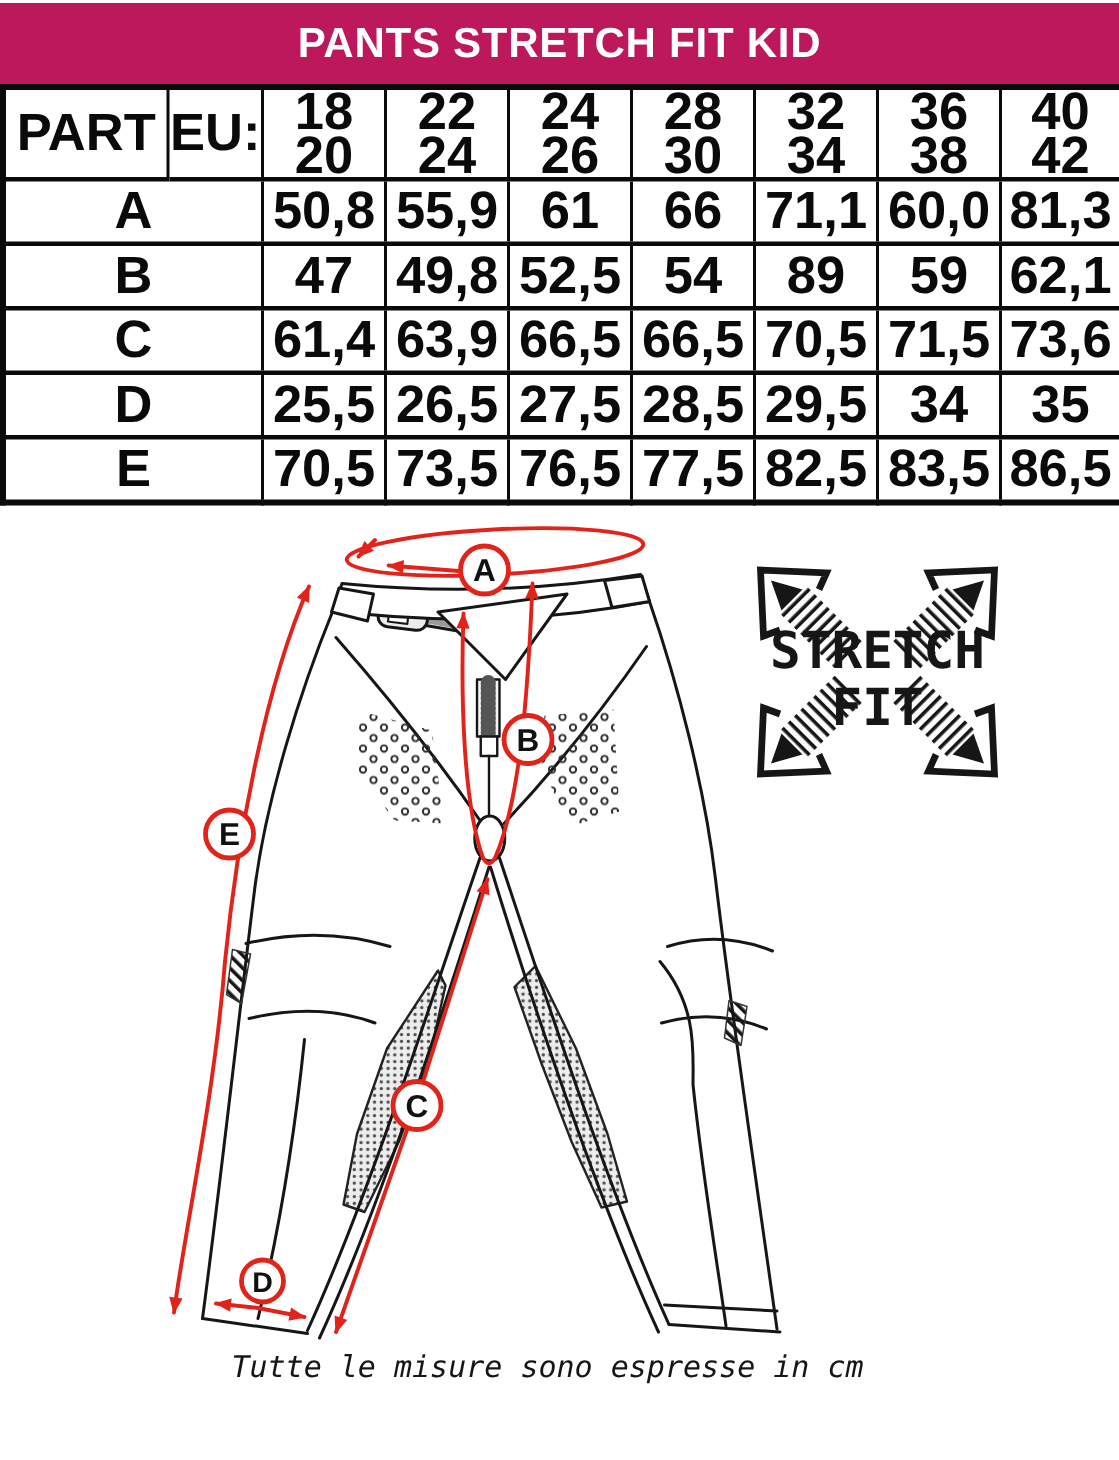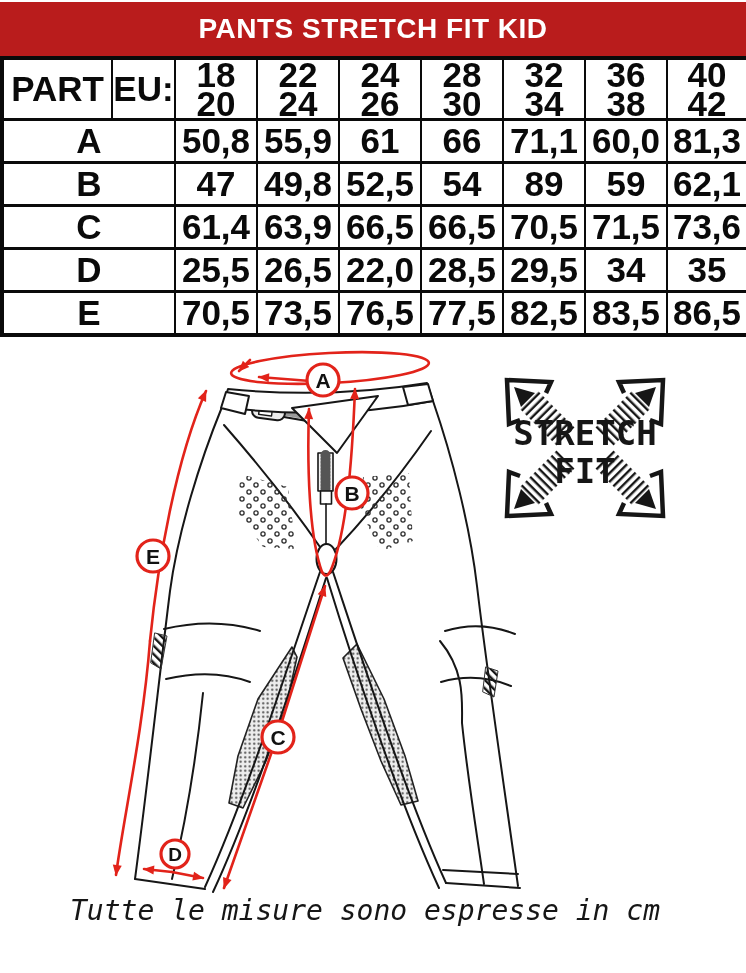--- a/index.html
+++ b/index.html
@@ -6,21 +6,21 @@
   body{
     width:746px;height:973px;background:#ffffff;
     font-family:"Liberation Sans", sans-serif;
     -webkit-font-smoothing:antialiased;
   }
   .page{position:relative;width:746px;height:973px;background:#fff;overflow:hidden;}
 
   
   .chart{position:absolute;top:0;left:0;width:746px;}
   .title-bar{
-    height:54px;margin-top:2px;background:#b91c1c;color:#fff;
+    height:54px;margin-top:2px;background:#be185d;color:#fff;
     display:flex;align-items:center;justify-content:center;
     font-weight:bold;font-size:28px;letter-spacing:0.5px;
   }
   table.sizes{
     width:746px;table-layout:fixed;border-collapse:collapse;
     border:4px solid #0a0a0a;
   }
   table.sizes td{
     border:2px solid #0a0a0a;border-top-width:3px;border-bottom-width:3px;
     padding:0;font-weight:bold;font-size:35px;color:#0a0a0a;
@@ -35,21 +35,21 @@
   td.part-c{text-align:left;padding-left:17px;}
   td.hsz span{display:block;}
 
   
   .diagram{position:absolute;top:341px;left:0;width:746px;height:575px;}
 
   
   .caption{
     position:absolute;top:898px;left:0;width:730px;text-align:center;
     font-family:"DejaVu Sans Mono", monospace;font-style:italic;
-    font-size:28px;line-height:26px;color:#161616;
+    font-size:20px;line-height:26px;color:#161616;
   }
 </style>
 </head>
 <body>
 
 <div class="page">
 
   <div class="chart">
     <div class="title-bar">PANTS STRETCH FIT KID</div>
     <table class="sizes">
@@ -124,21 +124,21 @@
         <td>66,5</td>
         <td>66,5</td>
         <td>70,5</td>
         <td>71,5</td>
         <td>73,6</td>
       </tr>
       <tr class="row">
         <td class="part-c" colspan="2">D</td>
         <td>25,5</td>
         <td>26,5</td>
-        <td>22,0</td>
+        <td>27,5</td>
         <td>28,5</td>
         <td>29,5</td>
         <td>34</td>
         <td>35</td>
       </tr>
       <tr class="row">
         <td class="part-c" colspan="2">E</td>
         <td>70,5</td>
         <td>73,5</td>
         <td>76,5</td>

